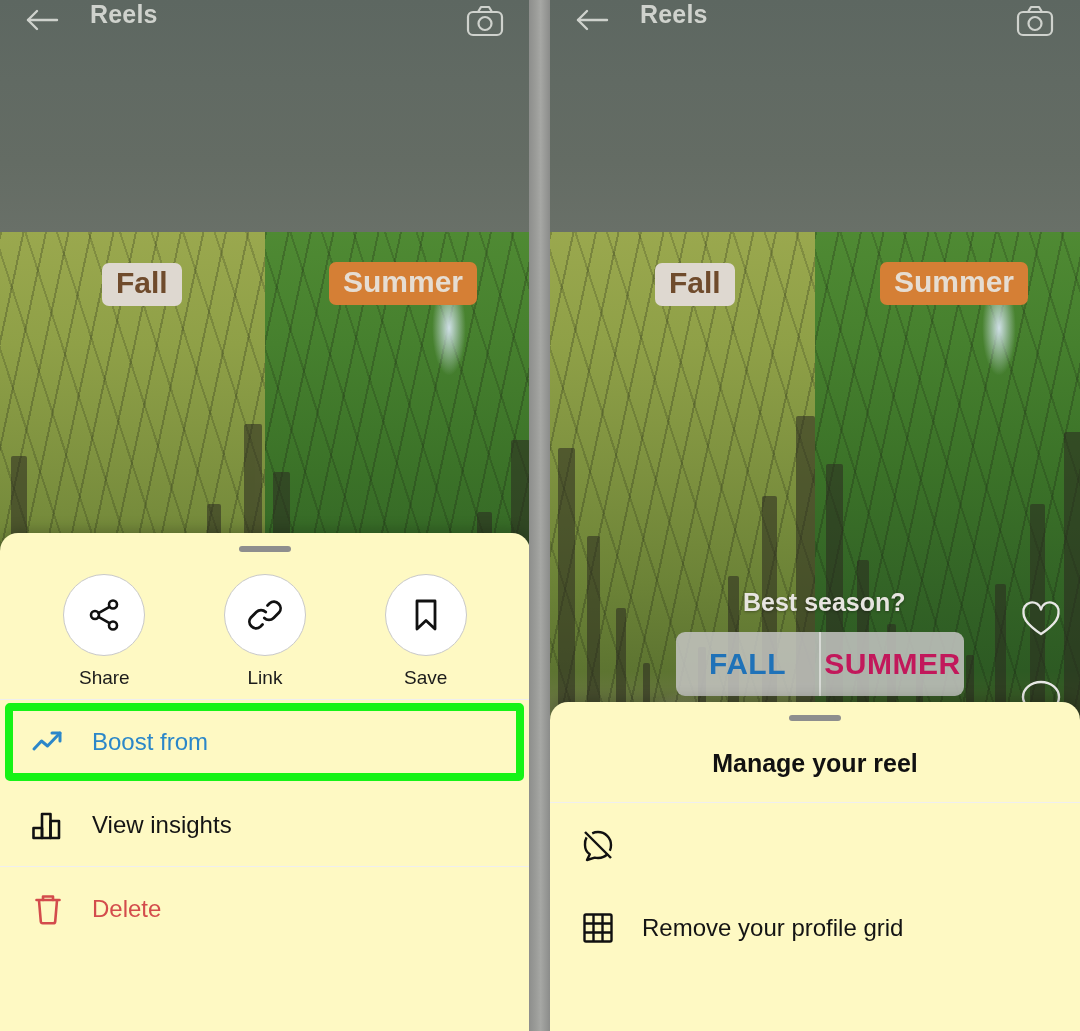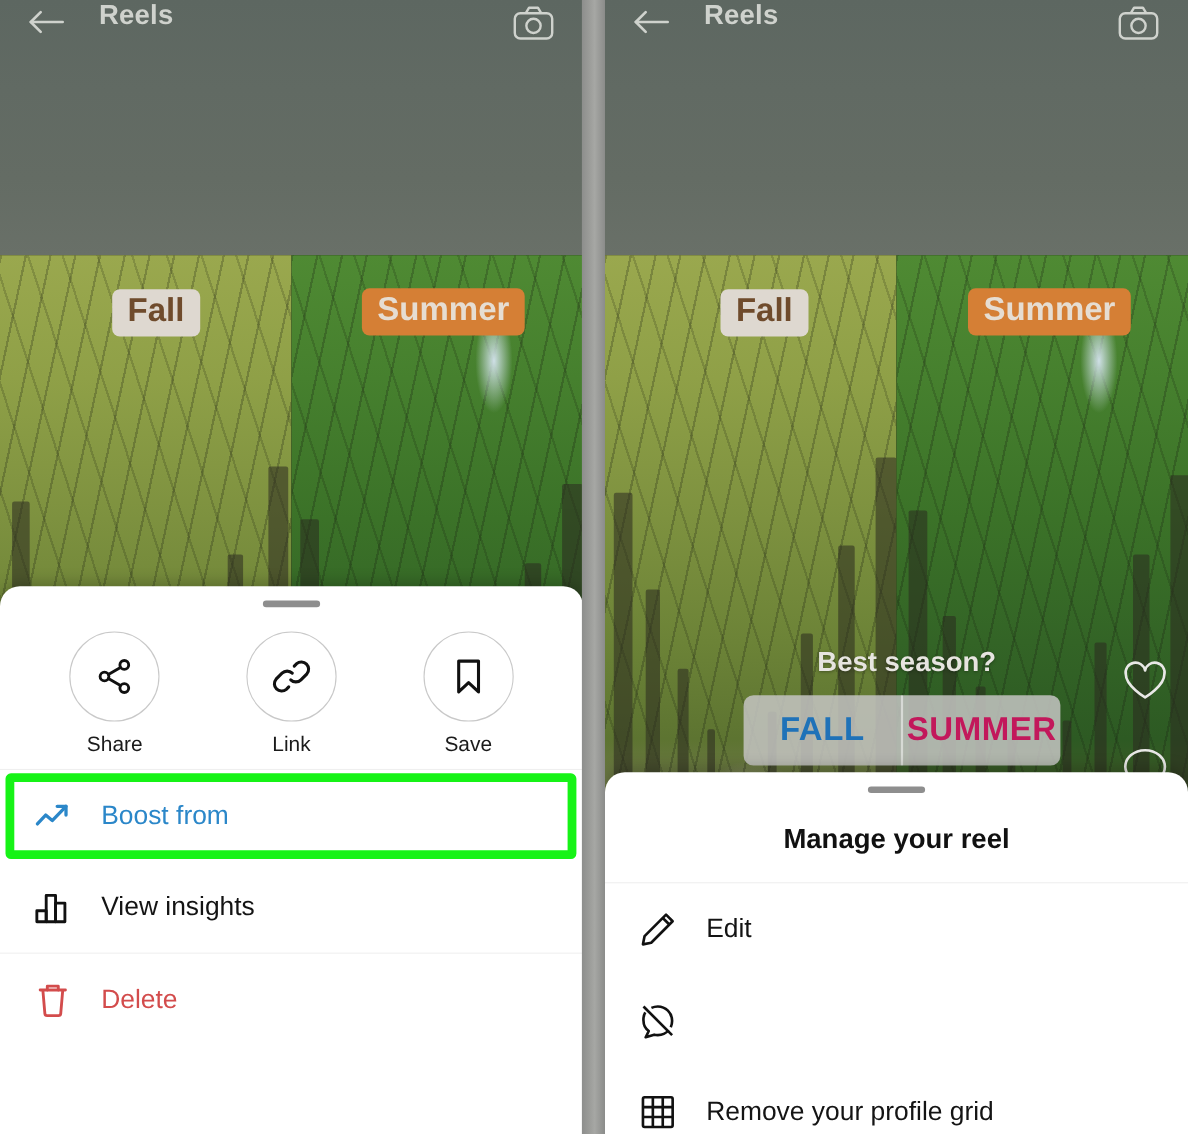--- a/index.html
+++ b/index.html
@@ -114,21 +114,21 @@
   .poll-opt.summer{color:#c2185b;}
   .poll-sep{width:2px;background:rgba(255,255,255,.5);}
 
   
   .rail{position:absolute;right:16px;top:596px;z-index:12;}
   .rail-btn{width:46px;height:46px;margin-bottom:34px;display:flex;align-items:center;justify-content:center;}
 
   
   .sheet{
     position:absolute;left:0;width:100%;bottom:0;
-    background:#ffffff;border-radius:18px 18px 0 0;z-index:30;
+    background:#fef9c3;border-radius:18px 18px 0 0;z-index:30;
     box-shadow:0 -3px 14px rgba(0,0,0,.22);
   }
   .sheet-left{top:533px;}
   .sheet-right{top:702px;}
   .grabber{
     width:52px;height:6px;border-radius:3px;background:#8e8e8e;
     margin:13px auto 0;
   }
 
   
@@ -379,29 +379,20 @@
           <path d="M21 3c10 0 18 6.7 18 15s-8 15-18 15a22 22 0 01-5.6-.7L5 36l3-8.2C5 25.2 3 22 3 18 3 9.7 11 3 21 3z"></path>
         </svg>
       </div>
     </div>
 
     <div class="sheet sheet-right">
       <div class="grabber"></div>
       <div class="sheet-title">Manage your reel</div>
       <div class="hr"></div>
 
-      <div class="row">
-        <div class="ico">
-          <svg width="34" height="34" viewBox="0 0 34 34" fill="none" stroke="#111" stroke-width="2.4" stroke-linejoin="round">
-            <path d="M24.5 3.5l6 6L11 29 3.5 30.5 5 23z"></path>
-            <path d="M21.5 6.5l6 6"></path>
-          </svg>
-        </div>
-        <span>Edit</span>
-      </div>
 
       <div class="row">
         <div class="ico">
           <svg width="34" height="34" viewBox="0 0 34 34" fill="none" stroke="#111" stroke-width="2.4" stroke-linejoin="round">
             <path d="M28.8 22.8A13.4 13.4 0 0030 17c0-7.2-5.8-13-13-13a13.5 13.5 0 00-5.8 1.3"></path>
             <path d="M5.6 9.4A12.8 12.8 0 004 17c0 4 1.9 7.3 4.8 9.3L6 32l7.7-2.4c1 .3 2.1.4 3.3.4 4 0 7.5-1.7 9.8-4.4"></path>
             <path d="M4 4l26 26"></path>
           </svg>
         </div>
       </div>

